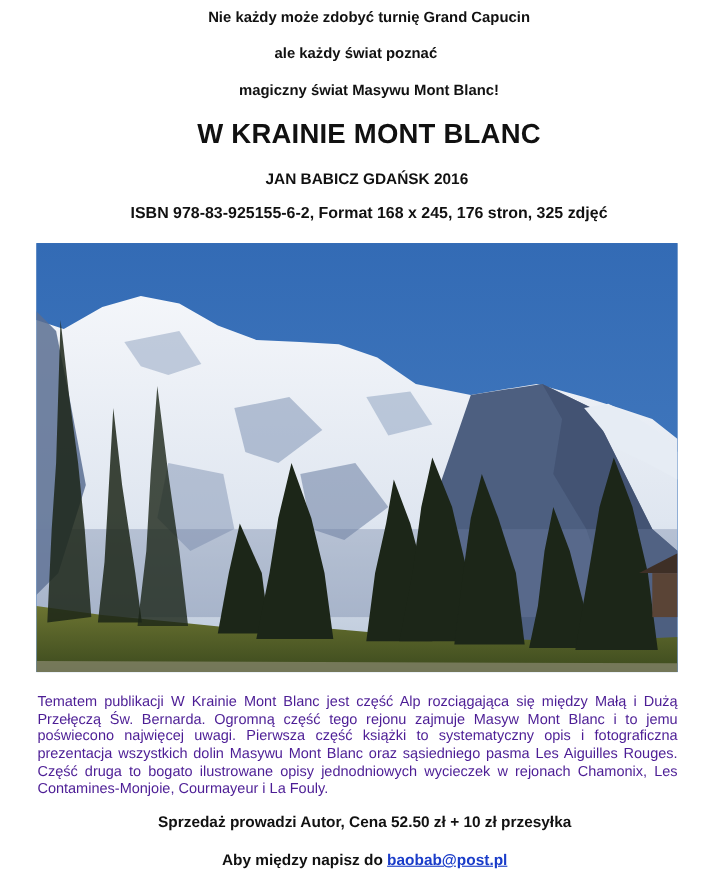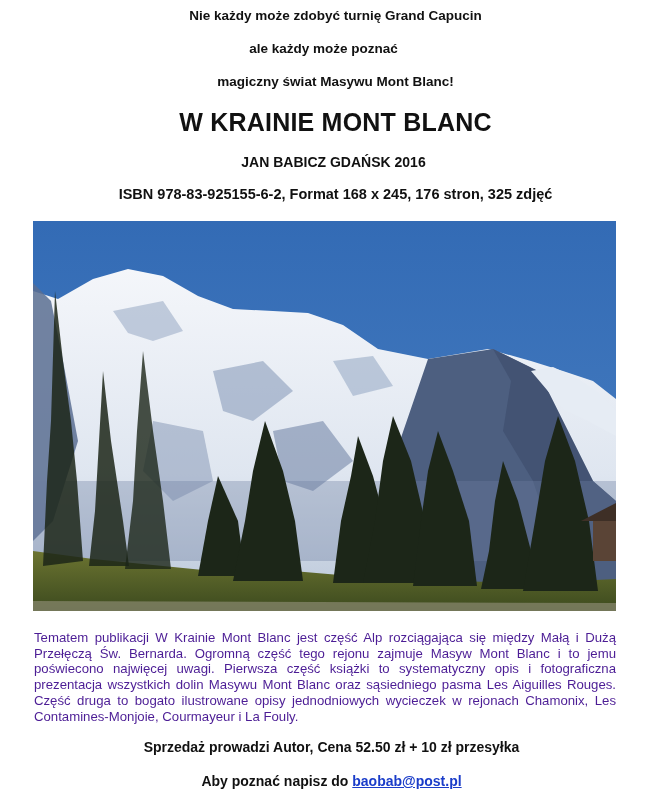--- a/index.html
+++ b/index.html
@@ -30,21 +30,21 @@
       color: #4c1d95; font-weight: normal;
     }
     .price { top: 739px; font-size: 14px; left: 8px; }
     .order { top: 773px; font-size: 14px; left: 8px; }
     .order a { color: #1a3cc9; text-decoration: underline; }
   </style>
 </head>
 <body>
 
 <div class="line tag1">Nie każdy może zdobyć turnię Grand Capucin</div>
-<div class="line tag2">ale każdy może poznać</div>
+<div class="line tag2">ale każdy świat poznać</div>
 <div class="line tag3">magiczny świat Masywu Mont Blanc!</div>
 <div class="line title">W KRAINIE MONT BLANC</div>
 <div class="line author">JAN BABICZ GDAŃSK 2016</div>
 <div class="line isbn">ISBN 978-83-925155-6-2, Format 168 x 245, 176 stron, 325 zdjęć</div>
 
 <div class="photo">
   <svg width="583" height="390" viewBox="0 0 583 390" xmlns="http://www.w3.org/2000/svg">
     <defs>
       <linearGradient id="sky" x1="0" y1="0" x2="0" y2="1">
         <stop offset="0" stop-color="#336bb5"></stop>
@@ -97,14 +97,14 @@
 
     <rect x="560" y="300" width="23" height="40" fill="#5a4436"></rect>
     <path d="M548,300 L583,282 L583,300 Z" fill="#3e2f26"></path>
   </svg>
 </div>
 
 <div class="desc">Tematem  publikacji W Krainie Mont Blanc jest część Alp rozciągająca się między Małą i Dużą Przełęczą Św. Bernarda. Ogromną część tego rejonu zajmuje Masyw Mont Blanc i to jemu poświecono najwięcej uwagi. Pierwsza część książki to systematyczny opis i fotograficzna prezentacja wszystkich dolin Masywu Mont Blanc oraz sąsiedniego pasma Les Aiguilles Rouges. Część druga to bogato ilustrowane opisy jednodniowych wycieczek w rejonach Chamonix, Les Contamines-Monjoie, Courmayeur i La Fouly.</div>
 
 <div class="line price">Sprzedaż prowadzi Autor, Cena 52.50 zł + 10 zł przesyłka</div>
 <div class="line order">
-  <span>Aby poznać napisz do </span><a href="#">baobab@post.pl</a>
+  <span>Aby między napisz do </span><a href="#">baobab@post.pl</a>
 </div>
 
 </body></html>

